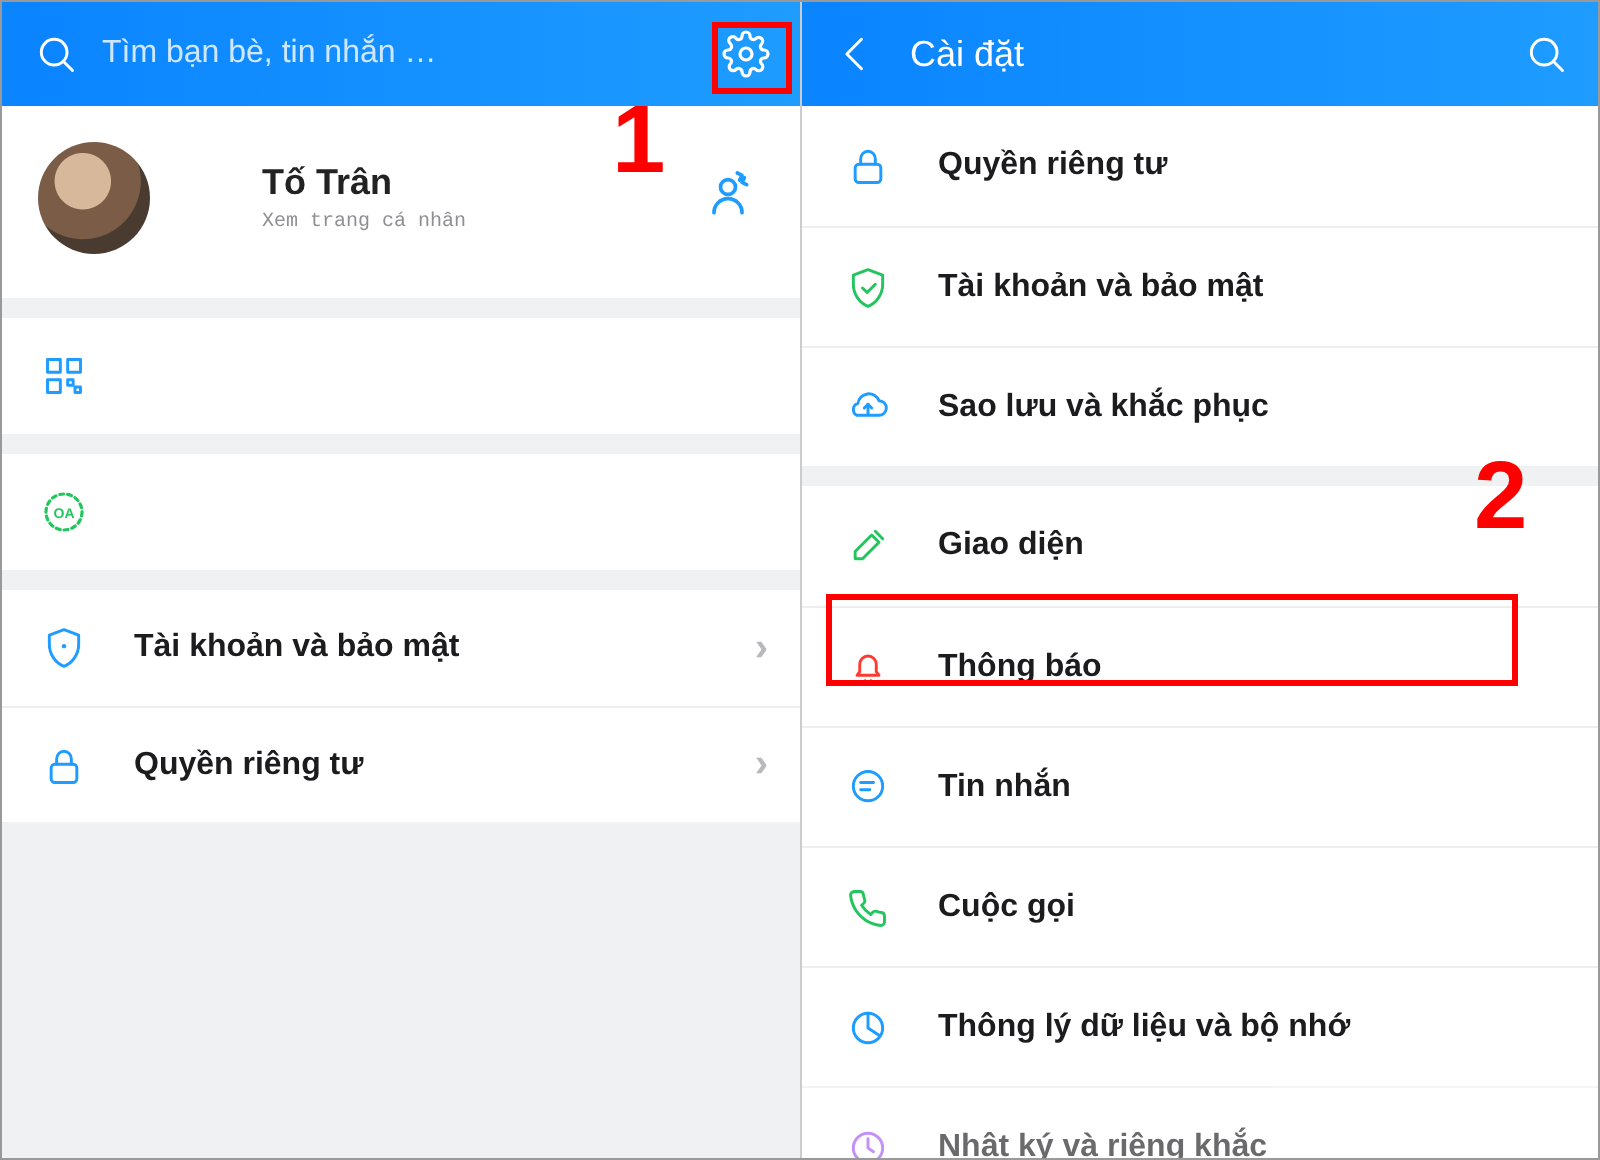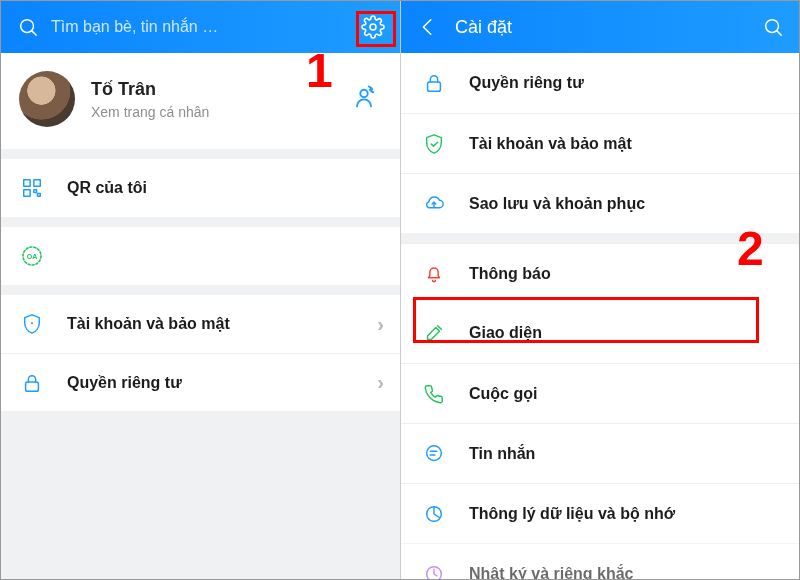--- a/index.html
+++ b/index.html
@@ -9,25 +9,25 @@
   .divider { width:1px; background:#ccc; height:578px; flex:none; }
 
   
   .hdr { height:52px; background:linear-gradient(90deg,#0a84ff,#1e9cff); color:#fff; display:flex; align-items:center; padding:0 14px; flex:none; }
   .hdr .icon { width:26px; height:26px; display:flex; align-items:center; justify-content:center; color:#fff; }
   .hdr .spacer { flex:1; }
   .search-ph { color:#cfe8ff; font-size:16px; margin-left:10px; }
   .settings-title { color:#fff; font-size:18px; font-weight:500; margin-left:14px; }
 
   
-  .profile { background:#fff; padding:18px 16px 22px 18px; display:flex; align-items:center; }
+  .profile { background:#fff; padding:18px 16px 22px 18px; display:flex; align-items:center;gap:40px; }
   .avatar { width:56px; height:56px; border-radius:50%; background:radial-gradient(circle at 40% 35%, #d8b89b 0 28%, #7a5c47 29% 58%, #4a3b30 59% 100%); flex:none; }
   .p-text { margin-left:16px; flex:1; }
   .p-name { font-size:18px; color:#222; font-weight:600; }
-  .p-sub  { font-size:14px; color:#8e8e93; margin-top:4px; }
+  .p-sub  { font-size:10px; color:#8e8e93; margin-top:4px;font-family:Liberation Mono, monospace; }
   .friend-ic { width:34px; color:#1e9cff; }
 
   
   .list { background:#fff;font-weight:bold; }
   .row { display:flex; align-items:center; padding:14px 16px 14px 18px; min-height:58px; border-top:1px solid #eceef0; }
   .row:first-child { border-top:none; }
   .gap { height:10px; background:#f0f1f3; }
   .row .ic { width:26px; height:26px; display:flex; align-items:center; justify-content:center; flex:none; margin-right:22px; }
   .row .txt { flex:1; }
   .row .lbl { font-size:16px; color:#1c1c1e; }
@@ -95,21 +95,20 @@
       <div class="row">
         <span class="ic" style="color:#1e9cff">
           <svg viewBox="0 0 24 24" width="22" height="22">
               <rect x="3" y="3" width="7" height="7"></rect>
               <rect x="14" y="3" width="7" height="7"></rect>
               <rect x="3" y="14" width="7" height="7"></rect>
               <rect x="14" y="14" width="3" height="3"></rect>
               <rect x="18" y="18" width="3" height="3"></rect>
             </svg>
         </span>
-        <div class="txt"><span class="lbl">QR của tôi</span></div>
       </div>
     </div>
 
     <div class="gap"></div>
 
     <div class="list">
       <div class="row">
         <span class="ic" style="color:#22c55e">
           <svg viewBox="0 0 24 24" width="24" height="24">
               <circle cx="12" cy="12" r="9" stroke-dasharray="2 2"></circle>
@@ -186,60 +185,60 @@
         <div class="txt"><span class="lbl">Tài khoản và bảo mật</span></div>
       </div>
       <div class="row row2">
         <span class="ic" style="color:#1e9cff">
           <svg viewBox="0 0 24 24" width="24" height="22">
               <path d="M18 16a4 4 0 0 0 0-8 6 6 0 0 0-11.5 1.5A3.5 3.5 0 0 0 6 16z"></path>
               <polyline points="10 12 12 10 14 12"></polyline>
               <line x1="12" y1="10" x2="12" y2="15"></line>
             </svg>
         </span>
-        <div class="txt"><span class="lbl">Sao lưu và khoản phục</span></div>
+        <div class="txt"><span class="lbl">Sao lưu và khắc phục</span></div>
       </div>
 
       <div class="gap"></div>
 
+      <div class="row row2" style="border-top:none">
+        <span class="ic" style="color:#22c55e">
+          <svg viewBox="0 0 24 24" width="22" height="22">
+              <path d="M14 6l4 4-9 9H5v-4z"></path>
+              <path d="M16 4l4 4"></path>
+            </svg>
+        </span>
+        <div class="txt"><span class="lbl">Giao diện</span></div>
+      </div>
       <div class="row row2">
         <span class="ic" style="color:#ff3b30">
           <svg viewBox="0 0 24 24" width="22" height="22">
               <path d="M18 16H6l1.5-2V10a4.5 4.5 0 0 1 9 0v4z"></path>
               <path d="M10.5 19a1.5 1.5 0 0 0 3 0"></path>
             </svg>
         </span>
         <div class="txt"><span class="lbl">Thông báo</span></div>
-      </div>
-      <div class="row row2" style="border-top:none">
-        <span class="ic" style="color:#22c55e">
-          <svg viewBox="0 0 24 24" width="22" height="22">
-              <path d="M14 6l4 4-9 9H5v-4z"></path>
-              <path d="M16 4l4 4"></path>
-            </svg>
-        </span>
-        <div class="txt"><span class="lbl">Giao diện</span></div>
-      </div>
-      <div class="row row2">
-        <span class="ic" style="color:#22c55e">
-          <svg viewBox="0 0 24 24" width="22" height="22">
-              <path d="M21 16.5v3a2 2 0 0 1-2.2 2 19 19 0 0 1-8.3-3 19 19 0 0 1-5-5 19 19 0 0 1-3-8.3A2 2 0 0 1 4.5 3h3a2 2 0 0 1 2 1.7c.12.9.34 1.8.64 2.6a2 2 0 0 1-.45 2.1L8.5 10.5a15 15 0 0 0 5 5l1.1-1.2a2 2 0 0 1 2.1-.45c.8.3 1.7.52 2.6.64a2 2 0 0 1 1.7 2z"></path>
-            </svg>
-        </span>
-        <div class="txt"><span class="lbl">Cuộc gọi</span></div>
       </div>
       <div class="row row2">
         <span class="ic" style="color:#1e9cff">
           <svg viewBox="0 0 24 24" width="22" height="22">
               <circle cx="12" cy="11" r="8"></circle>
               <line x1="8" y1="9" x2="15" y2="9"></line>
               <line x1="8" y1="13" x2="13" y2="13"></line>
             </svg>
         </span>
         <div class="txt"><span class="lbl">Tin nhắn</span></div>
+      </div>
+      <div class="row row2">
+        <span class="ic" style="color:#22c55e">
+          <svg viewBox="0 0 24 24" width="22" height="22">
+              <path d="M21 16.5v3a2 2 0 0 1-2.2 2 19 19 0 0 1-8.3-3 19 19 0 0 1-5-5 19 19 0 0 1-3-8.3A2 2 0 0 1 4.5 3h3a2 2 0 0 1 2 1.7c.12.9.34 1.8.64 2.6a2 2 0 0 1-.45 2.1L8.5 10.5a15 15 0 0 0 5 5l1.1-1.2a2 2 0 0 1 2.1-.45c.8.3 1.7.52 2.6.64a2 2 0 0 1 1.7 2z"></path>
+            </svg>
+        </span>
+        <div class="txt"><span class="lbl">Cuộc gọi</span></div>
       </div>
       <div class="row row2">
         <span class="ic" style="color:#1e9cff">
           <svg viewBox="0 0 24 24" width="22" height="22">
               <circle cx="12" cy="12" r="8"></circle>
               <path d="M12 4v8l6 4"></path>
             </svg>
         </span>
         <div class="txt"><span class="lbl">Thông lý dữ liệu và bộ nhớ</span></div>
       </div>

